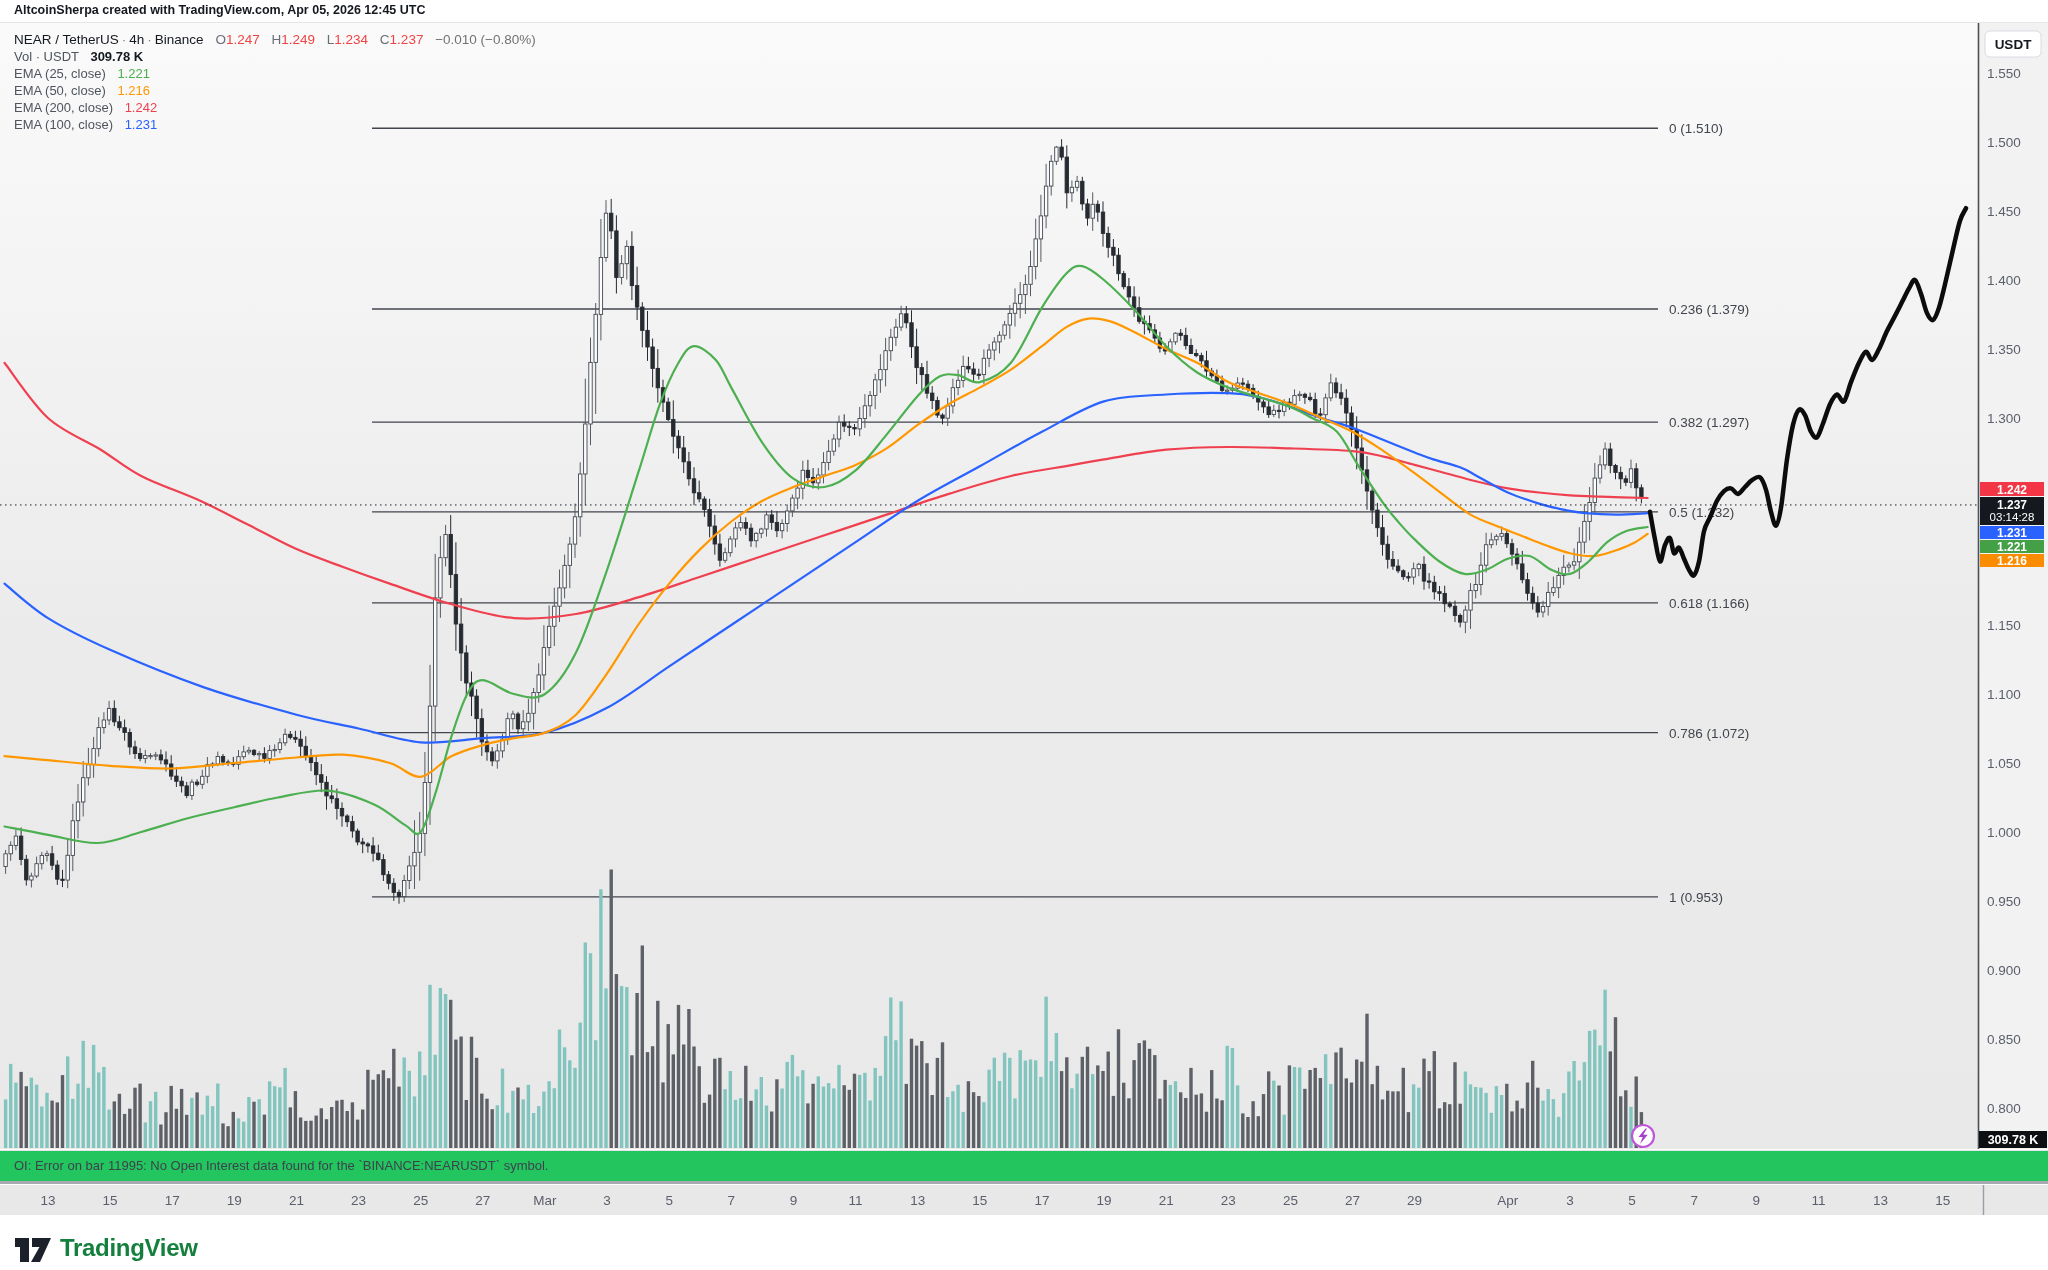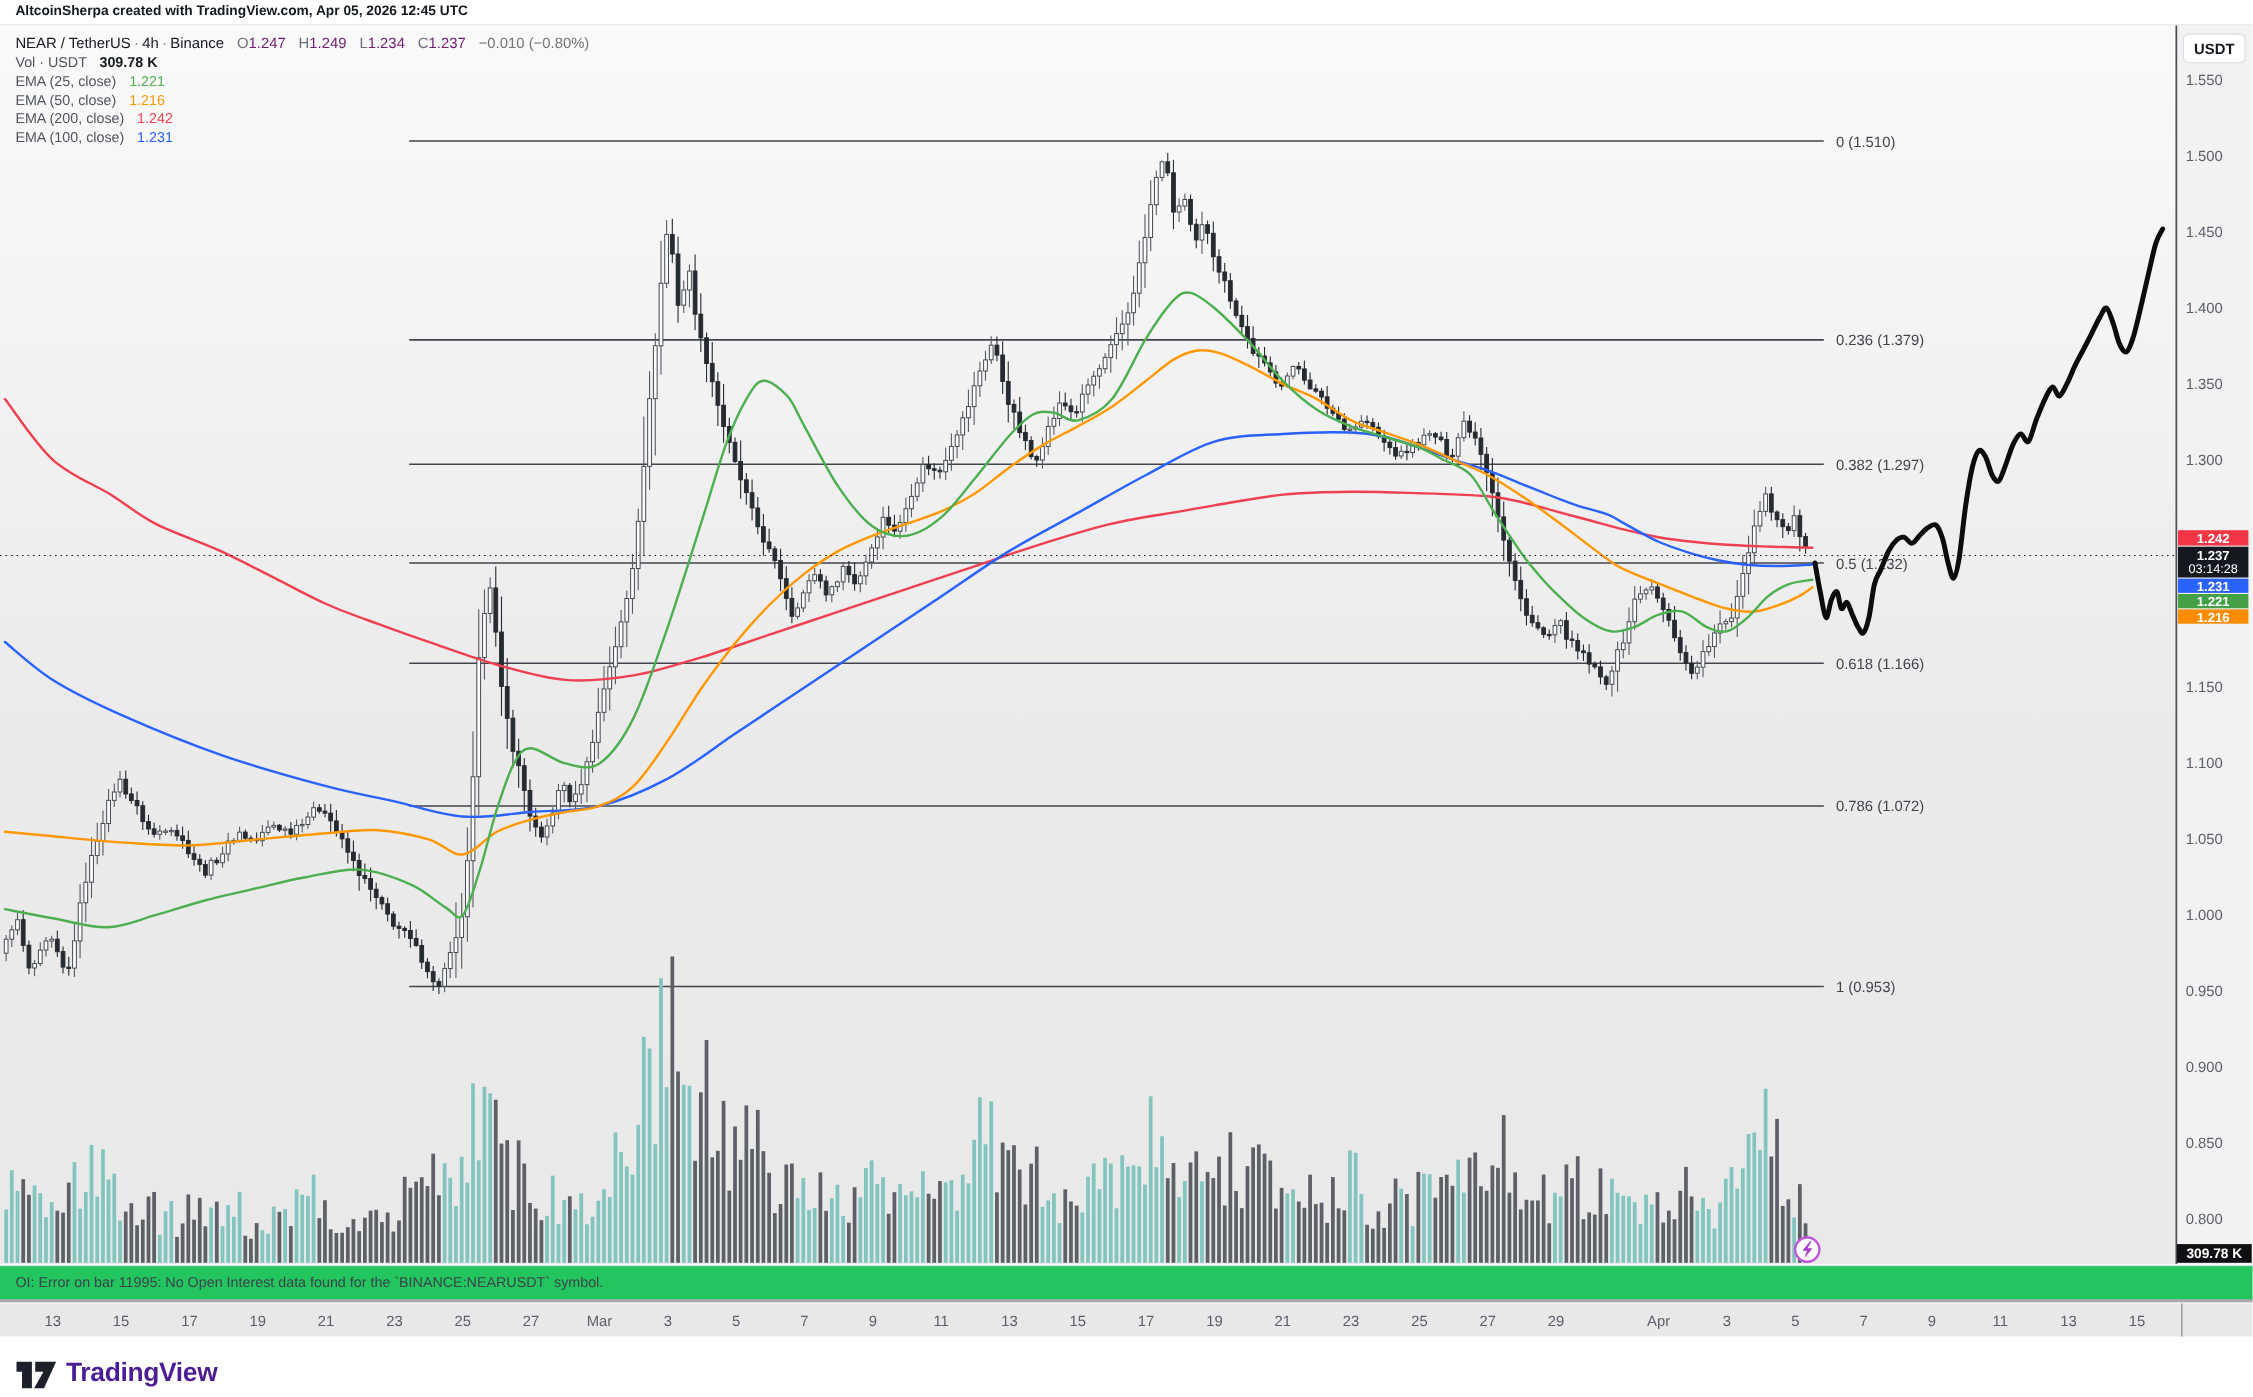--- a/index.html
+++ b/index.html
@@ -8,33 +8,33 @@
   
   #topbar{position:absolute;left:0;top:0;width:2048px;height:22px;background:#fff;
           border-bottom:1px solid #e4e6ea;z-index:5;}
   #topbar .txt{position:absolute;left:14px;top:0;line-height:21px;font-size:12.5px;color:#14181f;font-weight:700;}
   
   #legend{position:absolute;left:14px;top:31px;z-index:5;font-size:13px;color:#14181f;}
   #legend .row{height:17px;line-height:17px;white-space:nowrap;}
   #legend .row1{font-size:13.5px;}
   .sep{color:#7a7e87;padding:0 3px;}
   .ohlc-l{color:#6a6e78;margin-left:8px;}
-  .ohlc-v{color:#701a75;}
+  .ohlc-v{color:#ef4444;}
   .chg{margin-left:8px;color:#737373;}
   .dimlbl{color:#4f545e;}
   .vol-val{font-weight:700;margin-left:8px;color:#14181f;}
   .ema-val{margin-left:8px;}
   
   #errorbar{position:absolute;left:0;top:1150px;width:2048px;height:31px;background:#22c55e;
             border-top:1px solid #e2e4e8;z-index:5;}
   #errorbar .txt{position:absolute;left:14px;top:0;line-height:30px;font-size:13px;color:#3d434d;}
   #paneSep{position:absolute;left:0;top:1181px;width:2048px;height:3px;background:#a7aab1;z-index:5;}
   
   #footer{position:absolute;left:14px;top:1230px;height:36px;z-index:5;display:flex;align-items:center;}
-  #footer .logotext{font-size:24px;font-weight:700;color:#4c1d95;margin-left:8px;letter-spacing:-0.3px;}
+  #footer .logotext{font-size:24px;font-weight:700;color:#15803d;margin-left:8px;letter-spacing:-0.3px;}
   svg text{font-family:"Liberation Sans",sans-serif;}
   #chart{position:absolute;left:0;top:0;z-index:1;}
 </style>
 </head>
 <body>
 
 <div id="root">
 
   <div id="topbar">
     <span class="txt">AltcoinSherpa created with TradingView.com, Apr 05, 2026 12:45 UTC</span>

